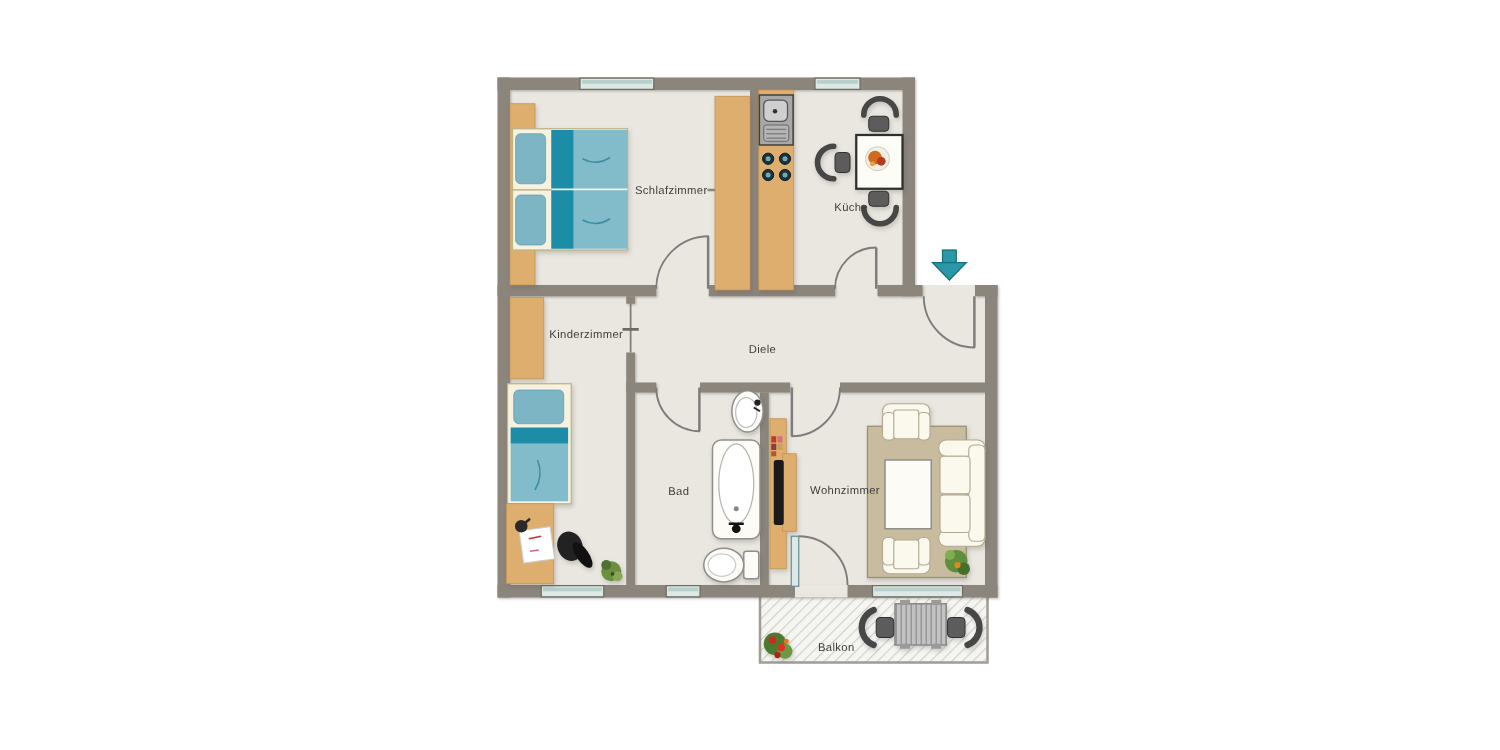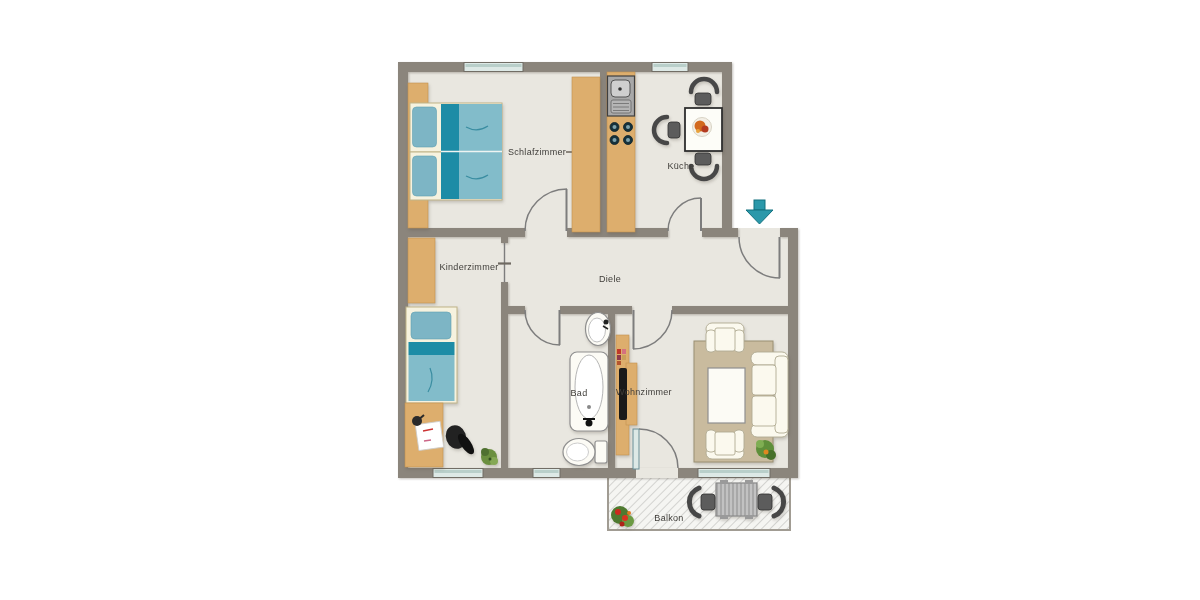--- a/index.html
+++ b/index.html
@@ -301,16 +301,16 @@
   <g>
     <rect x="754" y="200" width="11" height="10" fill="#2b98aa" stroke="#12717f" stroke-width="1"></rect>
     <polygon points="746,210 773,210 759.5,224" fill="#2b98aa" stroke="#12717f" stroke-width="1"></polygon>
   </g>
 </svg>
 
   <div class="room-label" style="left:537px;top:152px;">Schlafzimmer</div>
   <div class="room-label" style="left:681px;top:166px;">Küche</div>
   <div class="room-label" style="left:469px;top:267px;text-align:right;">Kinderzimmer</div>
   <div class="room-label" style="left:610px;top:263px;margin-top:16px;">Diele</div>
-  <div class="room-label" style="left:543px;top:393px;margin-left:36px;">Bad</div>
-  <div class="room-label" style="left:644px;top:392px;">Wohnzimmer</div>
+  <div class="room-label" style="left:543px;top:393px;">Bad</div>
+  <div class="room-label" style="left:676px;top:392px;">Wohnzimmer</div>
   <div class="room-label" style="left:669px;top:518px;">Balkon</div>
 </div>
 
 </body></html>

